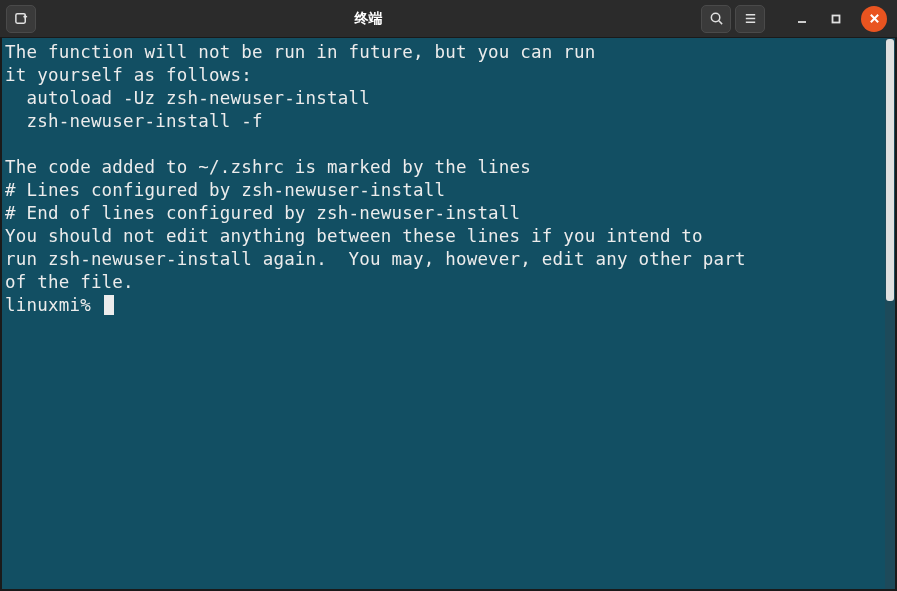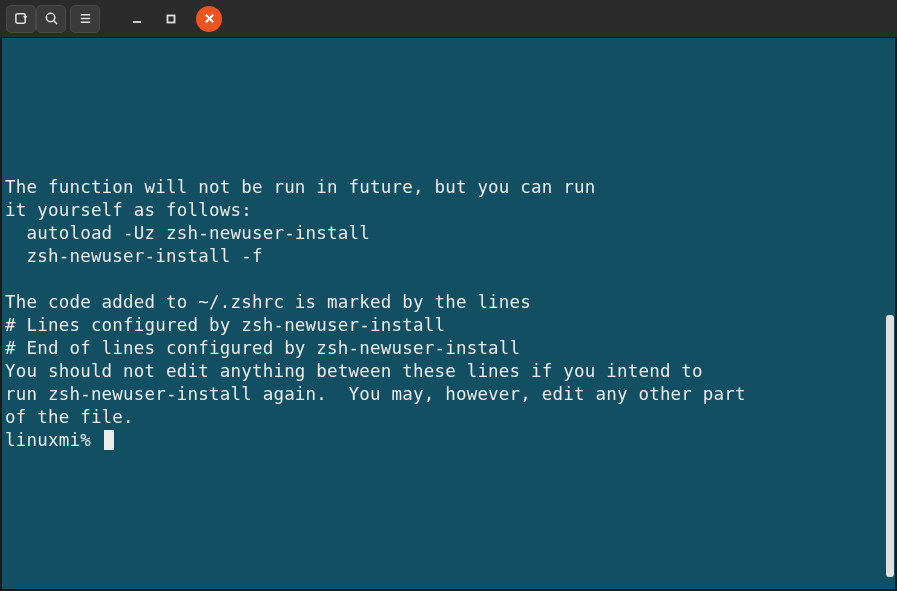--- a/index.html
+++ b/index.html
@@ -98,21 +98,20 @@
       stroke-width: 2.2;
     }
     .spacer {
       width: 14px;
     }
     .terminal-area {
       flex: 1;
       background: #124f63;
       display: flex;
       margin: 0 2px 2px 2px;
-      align-items: center;
     }
     .terminal-content {
       flex: 1;
       padding: 3px 3px;
       color: #ececec;
       font-family: "DejaVu Sans Mono", "Menlo", "Consolas", monospace;
       font-size: 17.5px;
       line-height: 23px;
       white-space: pre;
       letter-spacing: 0.2px;
@@ -149,20 +148,21 @@
 <div class="titlebar">
   <div class="titlebar-left">
     <div class="tb-button">
       <svg viewBox="0 0 16 16">
         <rect x="2" y="3" width="10" height="10" rx="1.5"></rect>
         <line x1="10" y1="6" x2="14" y2="6"></line>
         <line x1="12" y1="4" x2="12" y2="8"></line>
       </svg>
     </div>
   </div>
+  <div class="titlebar-center">终端</div>
   <div class="titlebar-right">
     <div class="tb-button">
       <svg viewBox="0 0 16 16">
         <circle cx="7" cy="7" r="4.5"></circle>
         <line x1="10.5" y1="10.5" x2="14" y2="14"></line>
       </svg>
     </div>
     <div class="tb-button">
       <svg viewBox="0 0 16 16">
         <line x1="3" y1="4" x2="13" y2="4"></line>

